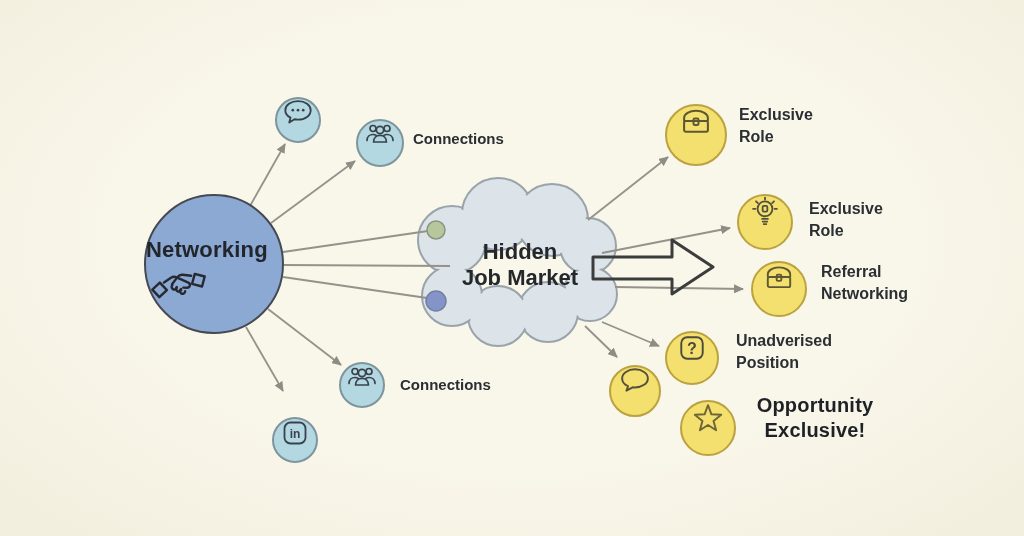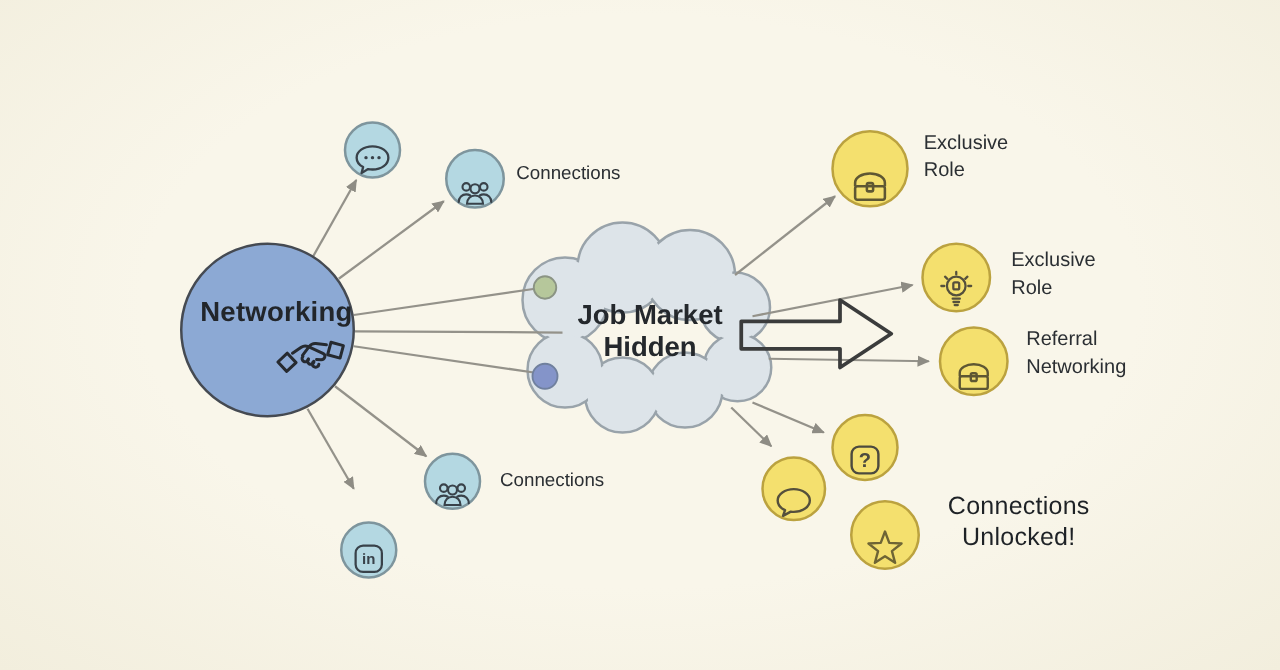--- a/index.html
+++ b/index.html
@@ -3,38 +3,38 @@
 <meta charset="utf-8">
 <style>
   html,body{margin:0;padding:0;}
   .stage{
     position:relative;width:1024px;height:536px;overflow:hidden;
     background:radial-gradient(ellipse at 50% 45%, #f9f6ea 55%, #f2eedd 100%);
     font-family:"Liberation Sans",sans-serif;color:#2b2f33;
   }
   .layer{position:absolute;left:0;top:0;}
   .node{position:absolute;box-sizing:border-box;border-radius:50%;
-        display:flex;align-items:flex-end;justify-content:center;}
+        display:flex;align-items:flex-start;justify-content:center;}
   .social{background:#b4d8e2;border:2px solid #7e959d;}
   .outcome{background:#f4e06e;border:2px solid #bba23f;}
   #networking{left:144px;top:194px;width:140px;height:140px;
       background:#8ca9d4;border:2.5px solid #454a52;
       flex-direction:column;gap:2px;}
   #networking .nw-label{font-size:22px;font-weight:700;color:#22262b;letter-spacing:.2px;margin-top:14px;}
   #n-bubble-top{left:275px;top:97px;width:46px;height:46px;}
   #n-conn-top{left:356px;top:119px;width:48px;height:48px;}
   #n-conn-bottom{left:339px;top:362px;width:46px;height:46px;}
   #n-linkedin{left:272px;top:417px;width:46px;height:46px;}
   #n-chest1{left:665px;top:104px;width:62px;height:62px;}
   #n-bulb{left:737px;top:194px;width:56px;height:56px;}
   #n-chest2{left:751px;top:261px;width:56px;height:56px;}
   #n-question{left:665px;top:331px;width:54px;height:54px;}
   #n-bubble-yellow{left:609px;top:365px;width:52px;height:52px;}
   #n-star{left:680px;top:400px;width:56px;height:56px;}
-  .node-label{position:absolute;font-weight:400;font-size:16px;line-height:22px;color:#2b2f33;}
+  .node-label{position:absolute;font-weight:700;font-size:16px;line-height:22px;color:#2b2f33;}
   #l-conn-top{left:413px;top:128px;font-size:15px;}
   #l-conn-bottom{left:400px;top:374px;font-size:15px;}
   #l-excl-top{left:739px;top:104px;width:92px;}
   #l-excl-mid{left:809px;top:198px;width:92px;}
   #l-referral{left:821px;top:261px;width:112px;}
   #l-unadv{left:736px;top:330px;width:132px;}
   #l-unlocked{left:740px;top:393px;width:150px;font-size:20px;line-height:25px;
       text-align:center;color:#1e2226;letter-spacing:.2px;}
   #l-cloud{left:450px;top:239px;width:140px;text-align:center;
       font-size:22px;line-height:26px;font-weight:700;color:#24282c;}
@@ -104,22 +104,22 @@
         <path d="M18 14 l8 -3 c2 -0.7 4 -0.3 5.6 1 l10 8 c2.4 2 0.4 5.4 -2.6 4.6 l-3.5 -1"></path>
         <path d="M46 14 l-8 -3 c-2 -0.7 -4 -0.3 -5.6 1 l-7 5.6"></path>
         <path d="M25.5 18.5 a2.6 2.6 0 1 0 3.6 3.6"></path>
         <path d="M29.3 21.5 a2.6 2.6 0 1 0 3.6 3.6"></path>
         <path d="M33 24.4 a2.6 2.6 0 1 0 3.4 3.2"></path>
       </g>
     </svg>
   </div>
 
   <div class="node-label" id="l-cloud">
+    <div>Hidden</div>
     <div>Job Market</div>
-    <div>Hidden</div>
   </div>
 
   <div class="node social" id="n-bubble-top">
     <svg width="30" height="26" viewBox="0 0 28 25">
       <path d="M14 2 C7.1 2 1.8 5.9 1.8 10.7 c0 3 2 5.6 5 7.2 L5.6 22.6 l5 -3.1 c1.1 .2 2.2 .3 3.4 .3 6.9 0 12.2 -3.9 12.2 -9.1 C26.2 5.9 20.9 2 14 2 Z" fill="none" stroke="#39424a" stroke-width="1.8" stroke-linejoin="round"></path>
       <circle cx="9" cy="10.7" r="1.3" fill="#39424a"></circle>
       <circle cx="14" cy="10.7" r="1.3" fill="#39424a"></circle>
       <circle cx="19" cy="10.7" r="1.3" fill="#39424a"></circle>
     </svg>
   </div>
@@ -192,27 +192,28 @@
     </svg>
   </div>
   <div class="node-label" id="l-referral">Referral Networking</div>
 
   <div class="node outcome" id="n-question">
     <svg width="30" height="30" viewBox="0 0 28 28">
       <rect x="4" y="4" width="20" height="20" rx="5.5" fill="none" stroke="#4c4a3e" stroke-width="1.8"></rect>
       <text x="14" y="19.5" text-anchor="middle" font-family="Liberation Sans, sans-serif" font-size="15" font-weight="700" fill="#4c4a3e">?</text>
     </svg>
   </div>
+  <div class="node-label" id="l-unadv">Unadverised Position</div>
 
   <div class="node outcome" id="n-bubble-yellow">
     <svg width="30" height="26" viewBox="0 0 28 24">
       <path d="M14 2 C7.4 2 2 5.8 2 10.5 c0 3 2.2 5.7 5.5 7.2 L6 22 l5.8 -3.2 c.7 .1 1.4 .2 2.2 .2 6.6 0 12 -3.8 12 -8.5 C26 5.8 20.6 2 14 2 Z" fill="none" stroke="#55503c" stroke-width="1.8" stroke-linejoin="round"></path>
     </svg>
   </div>
 
   <div class="node outcome" id="n-star">
     <svg width="32" height="32" viewBox="0 0 30 30">
       <path d="M15 3 L18.2 11.55 L27.4 12 L20.2 17.7 L22.6 26.5 L15 21.5 L7.4 26.5 L9.8 17.7 L2.6 12 L11.8 11.55 Z" fill="none" stroke="#6e6535" stroke-width="1.8" stroke-linejoin="round"></path>
     </svg>
   </div>
-  <div class="node-label" id="l-unlocked">Connections Unlocked!</div>
+  <div class="node-label" id="l-unlocked">Opportunity Exclusive!</div>
 
 </div>
 
 </body></html>

